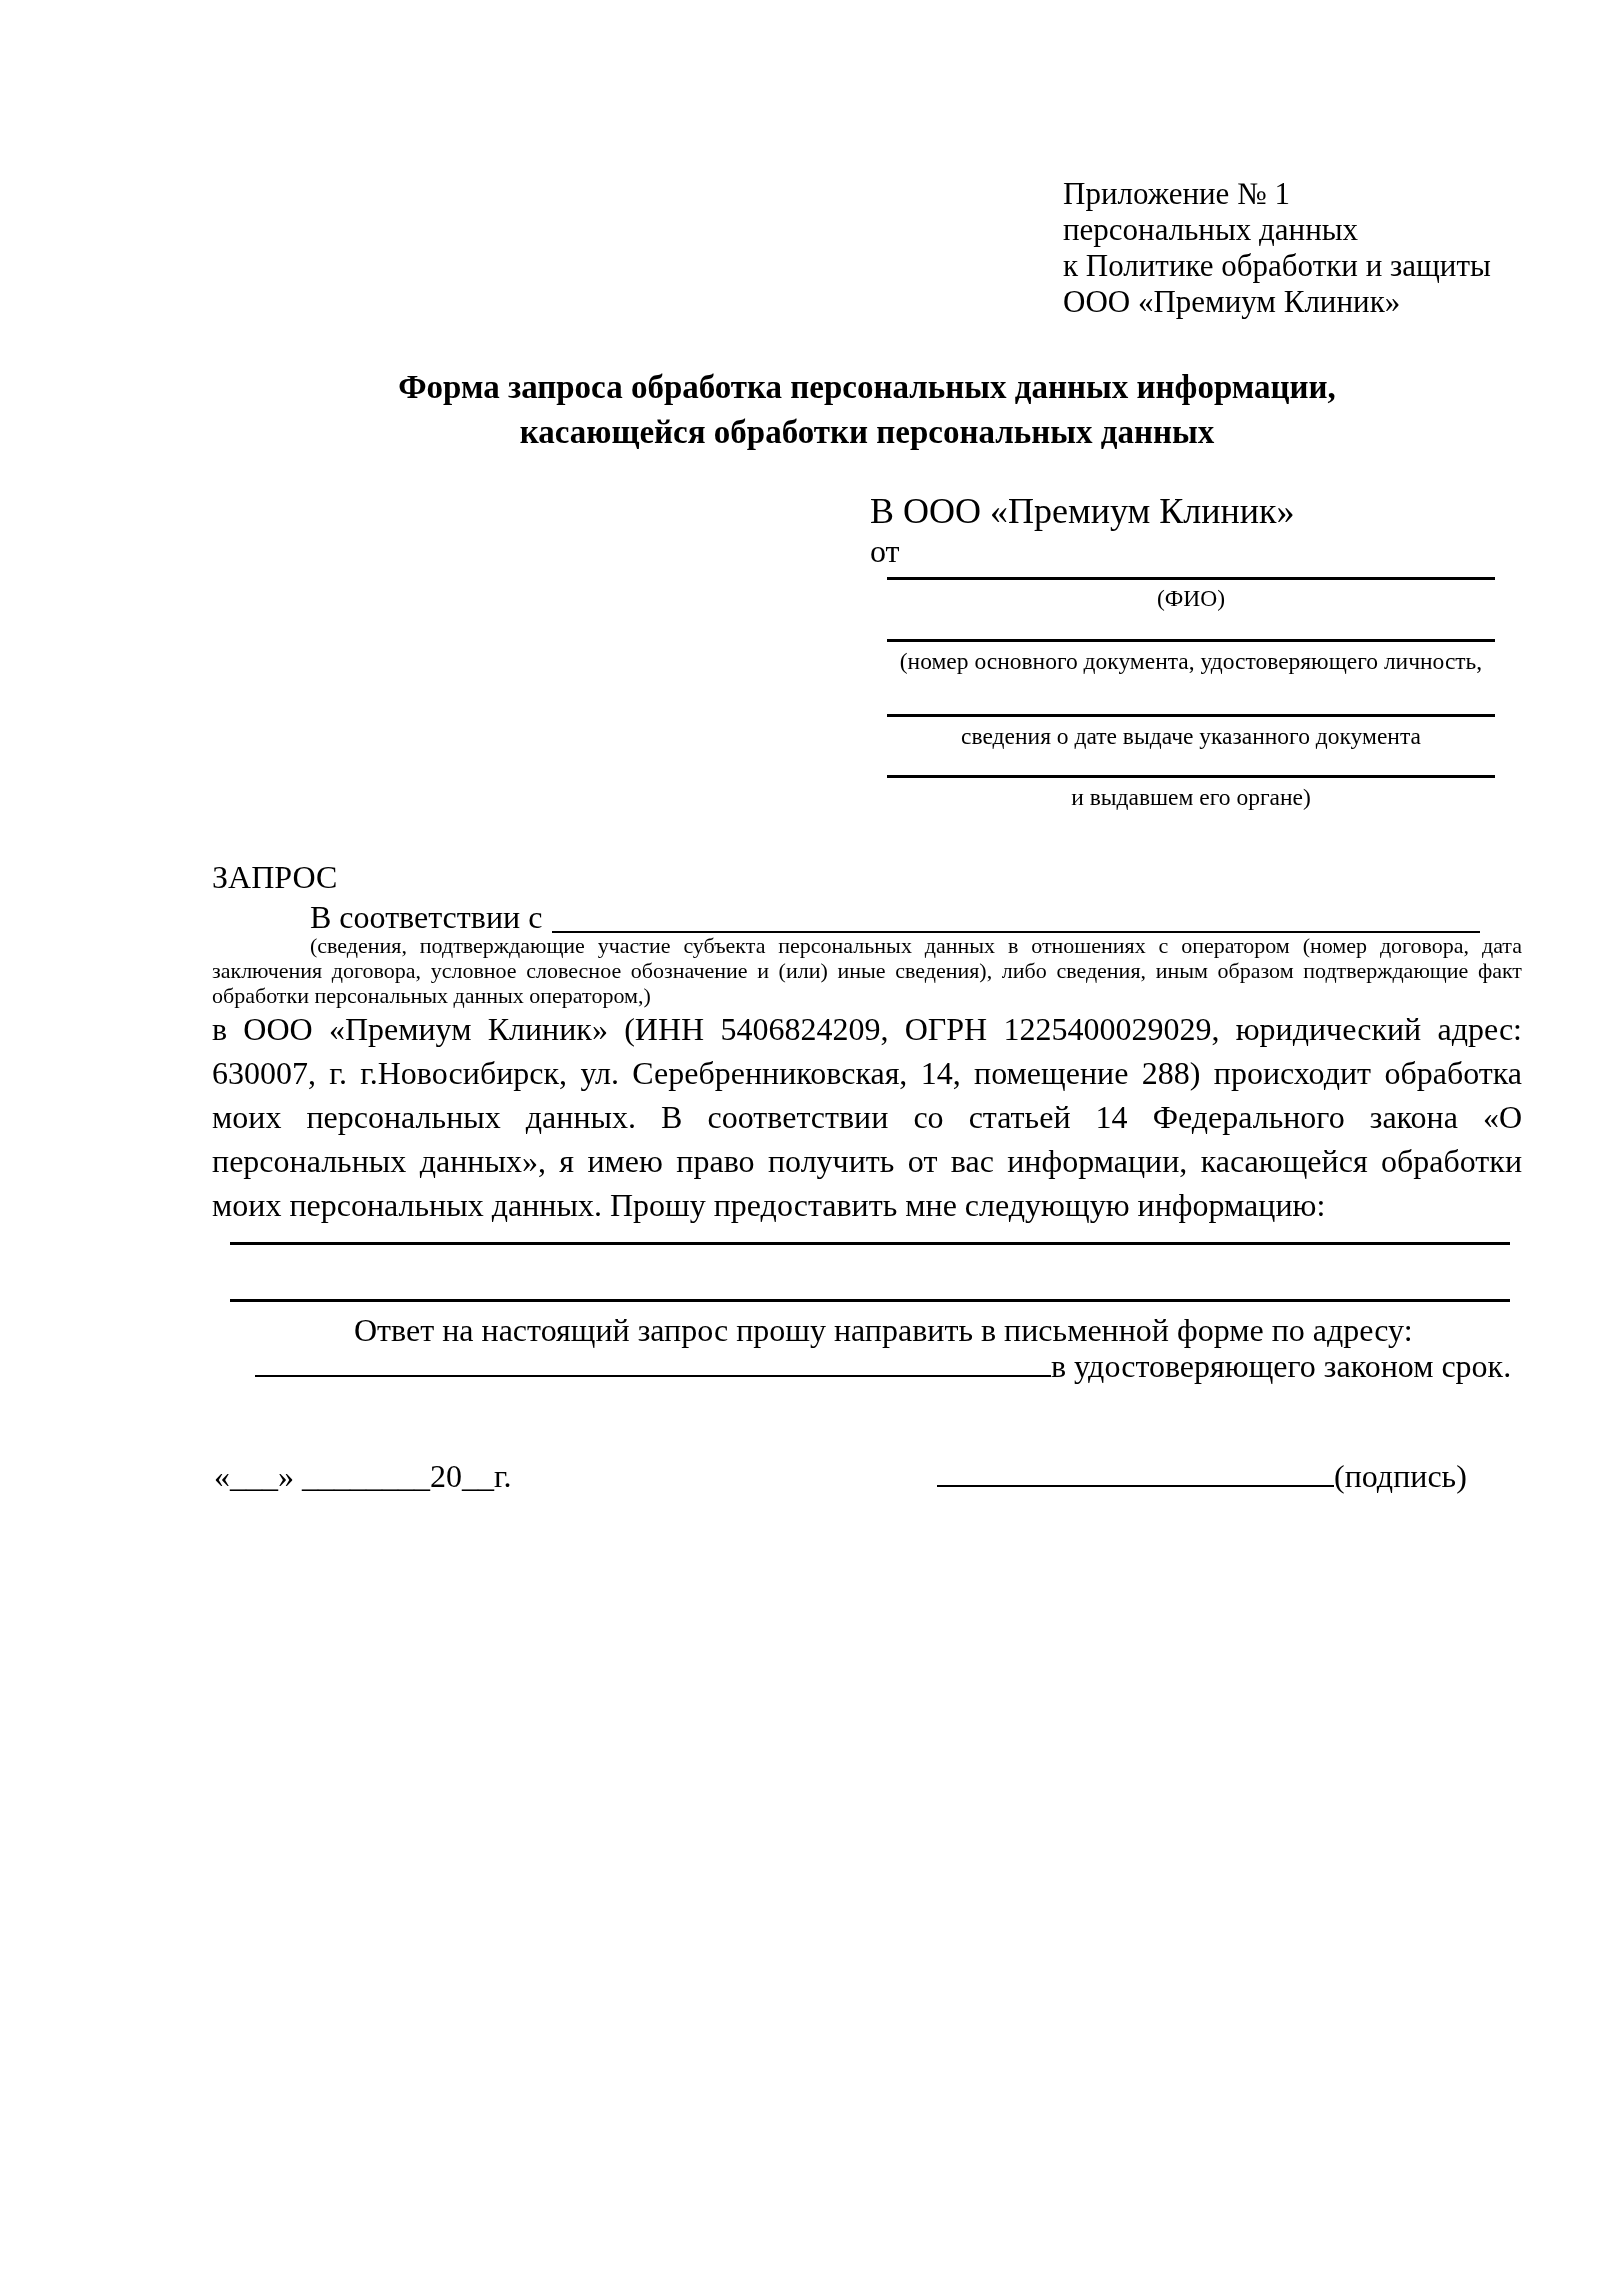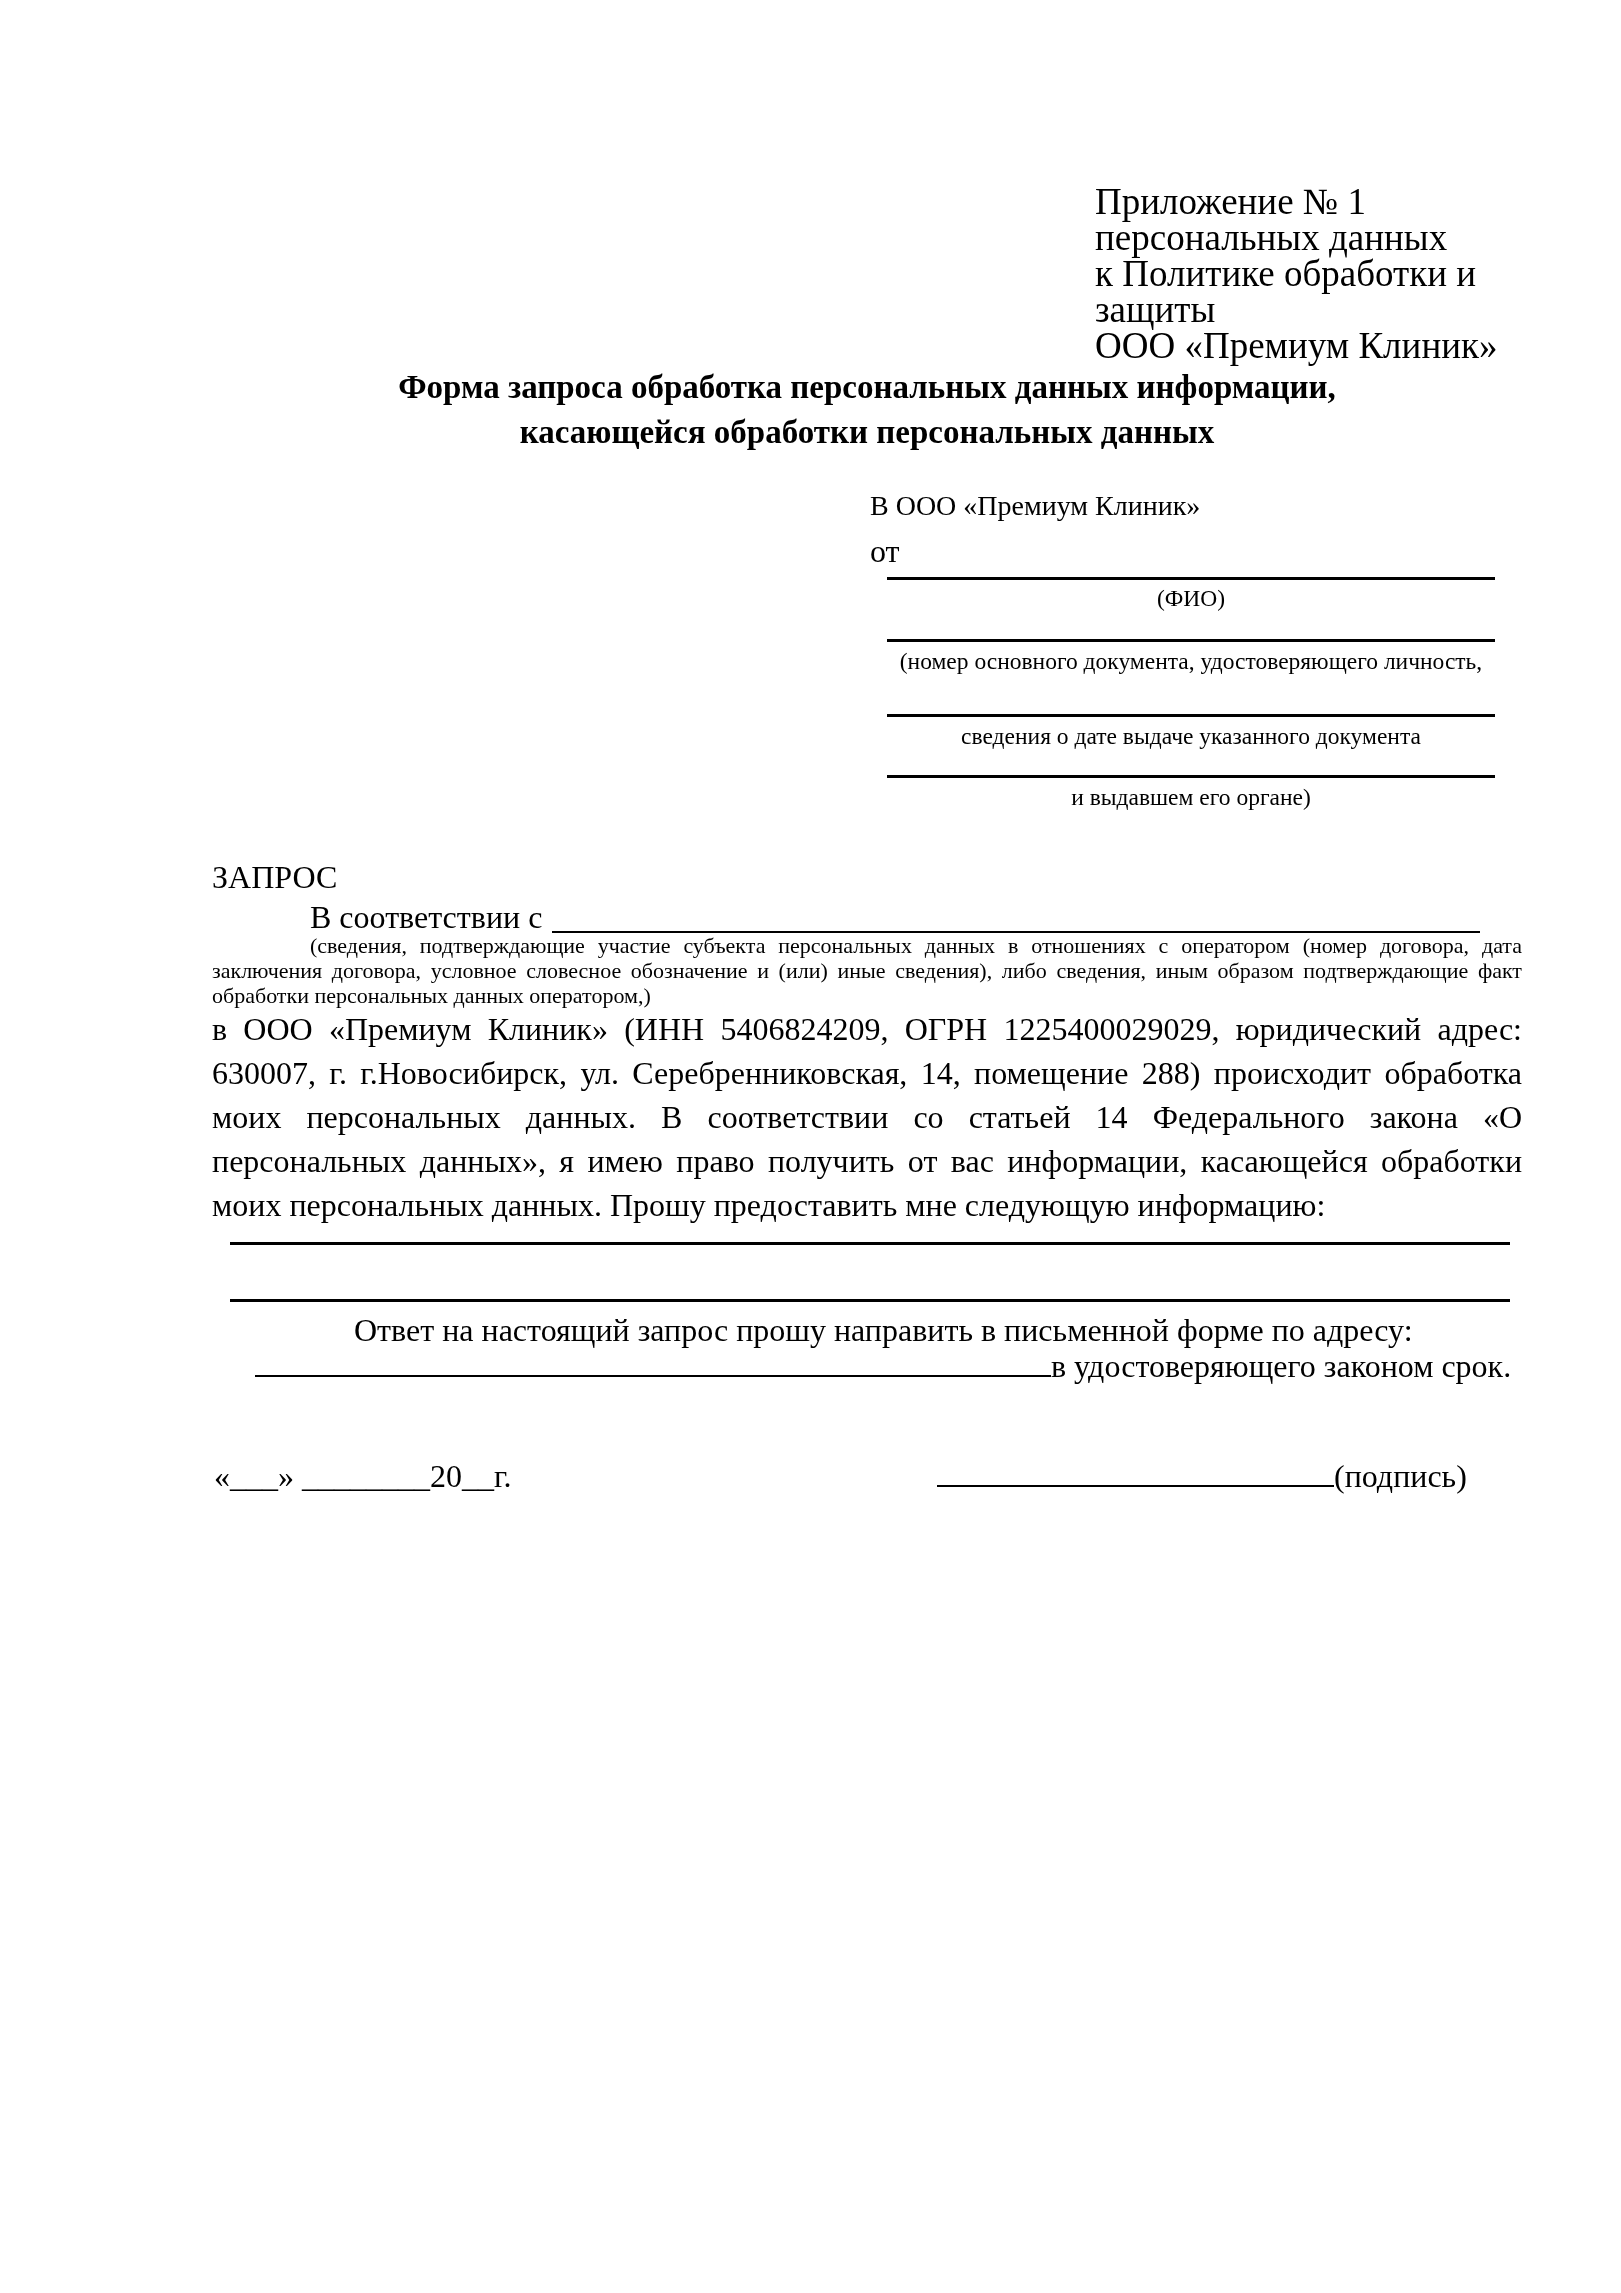--- a/index.html
+++ b/index.html
@@ -14,33 +14,33 @@
     margin: 0 auto;
     background: #ffffff;
     font-family: "Liberation Serif", "DejaVu Serif", serif;
     color: #000000;
     overflow: hidden;
   }
   .abs { position: absolute; }
 
   
   .appendix-header {
-    left: 1063px; top: 184px; width: 470px;
-    font-size: 37px; line-height: 36px; margin-left: 32px;
+    left: 1063px; top: 176px; width: 470px;
+    font-size: 31px; line-height: 36px;
   }
 
   
   .form-title {
     left: 212px; top: 365px; width: 1310px;
     font-weight: bold; font-size: 33px; line-height: 45px;
     text-align: center;
   }
 
   
-  .addressee-org { left: 870px; top: 490px; font-size: 28px; }
+  .addressee-org { left: 870px; top: 490px; font-size: 36px; }
   .from-label   { left: 870px; top: 533px; font-size: 32px; }
 
   
   .hline { position: absolute; height: 2.9px; background: #000000; }
 
   .blank-caption {
     position: absolute; left: 887px; width: 608px;
     font-size: 23.5px; text-align: center; line-height: 26.5px;
   }
 

